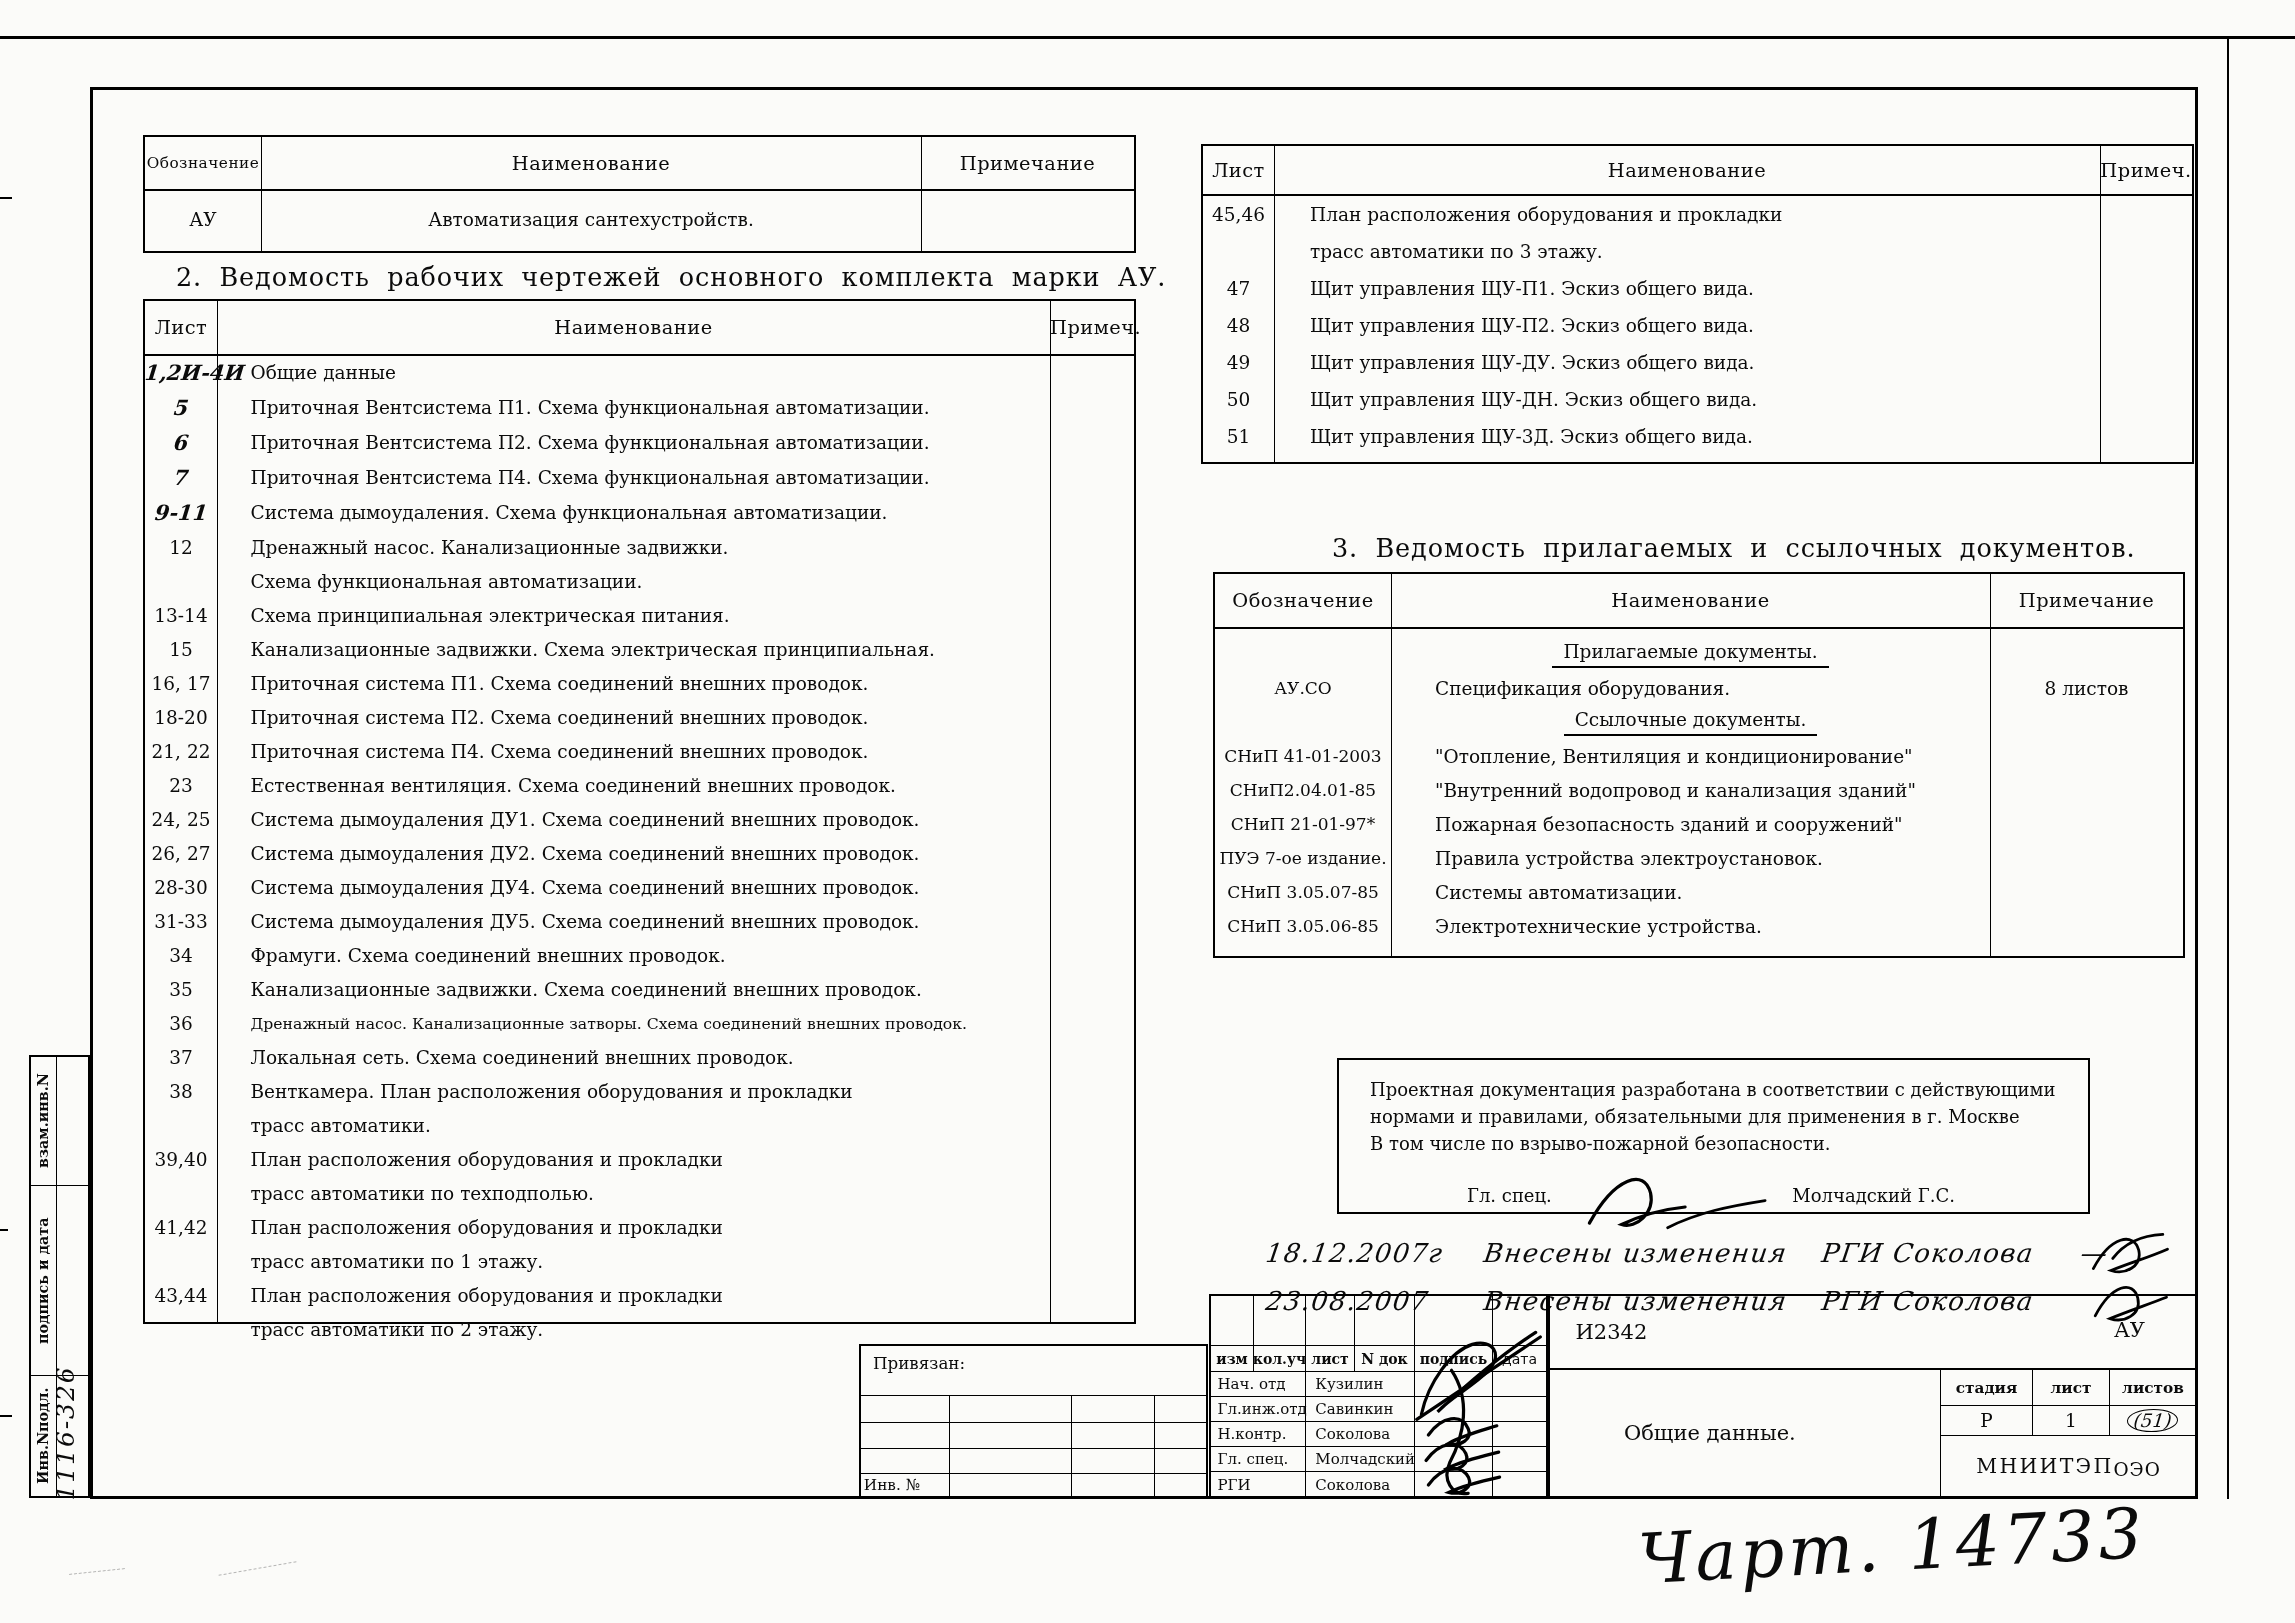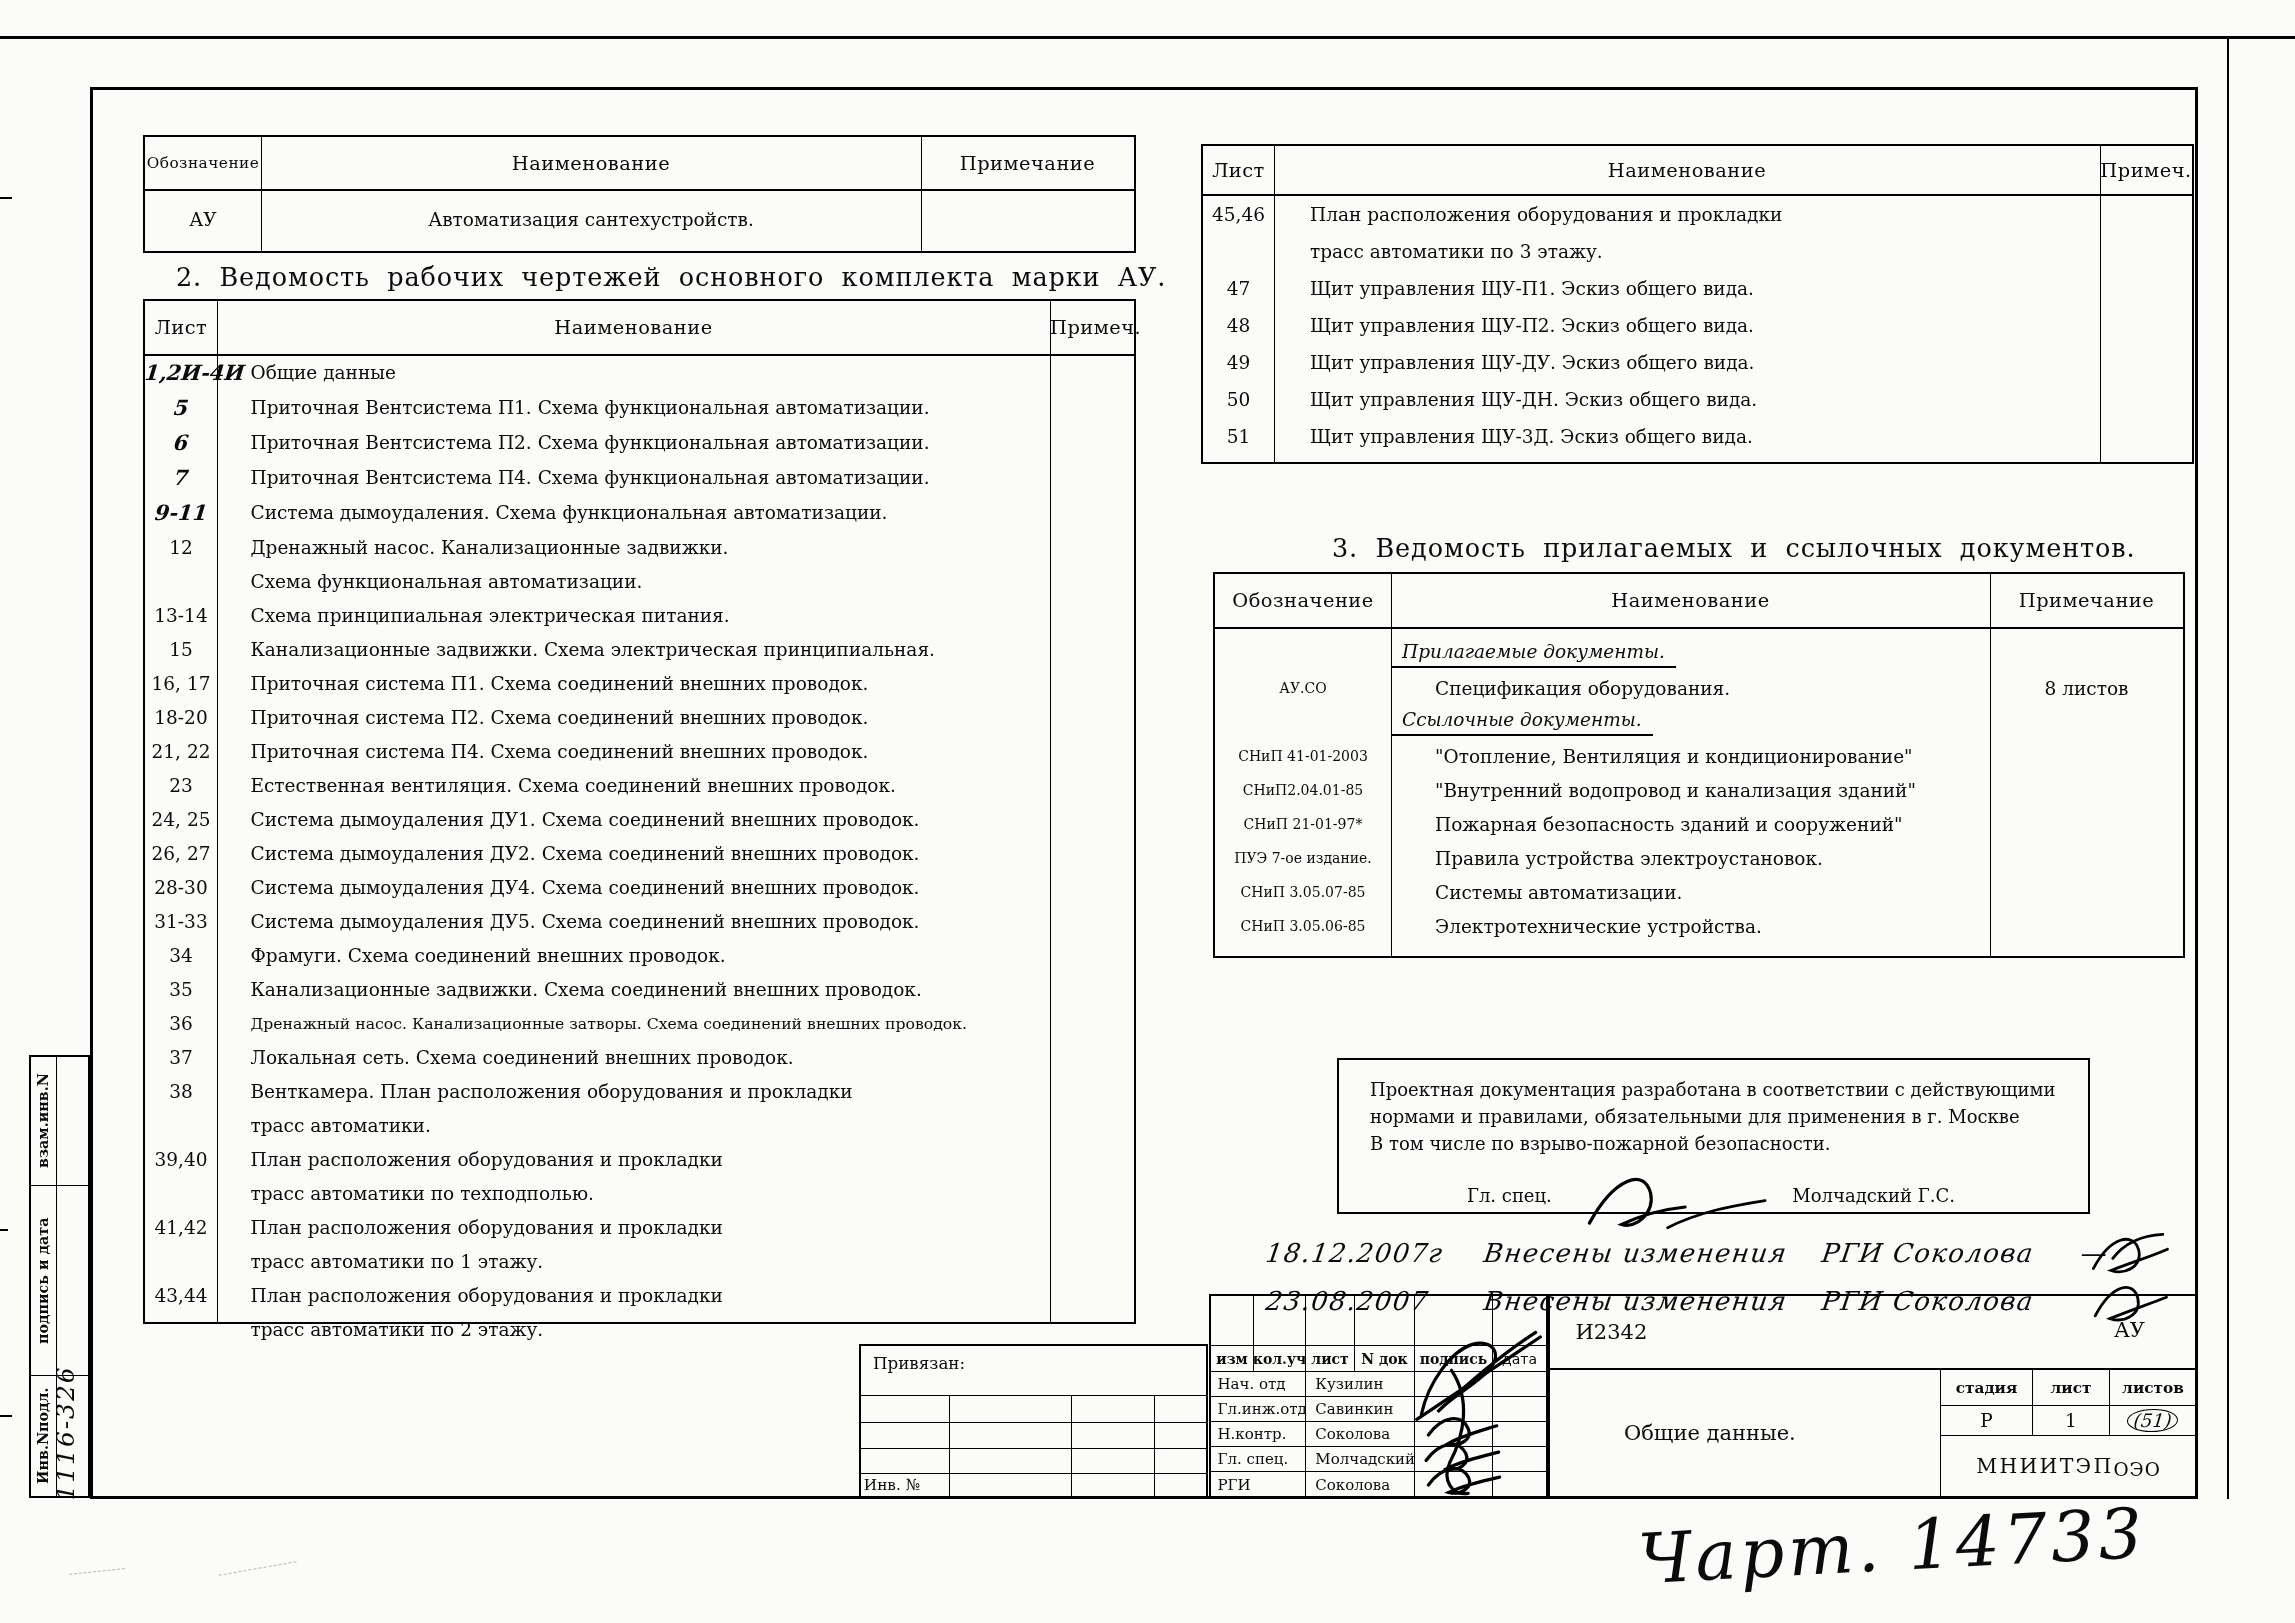--- a/index.html
+++ b/index.html
@@ -43,24 +43,24 @@
   
   #t2r{left:1201px;top:144px;width:993px;height:320px;}
   #t2r .hdr{grid-template-columns:71px 826px 1fr;height:50px;}
   #t2r .sheetcell,#t2r .nameline{line-height:37px;}
   #t2r .namecell{padding-left:28px;}
 
   
   #t3{left:1213px;top:572px;width:972px;height:386px;}
   #t3 .hdr{grid-template-columns:176px 599px 1fr;height:55px;}
   .t3row{display:grid;grid-template-columns:176px 599px 1fr;min-height:34px;align-items:center;font-size:18.5px;}
-  .t3-code{text-align:center;font-size:14px;white-space:nowrap;}
+  .t3-code{text-align:center;font-size:17px;white-space:nowrap;}
   .t3-name{padding-left:44px;white-space:nowrap;}
   .t3-note{text-align:center;}
-  .t3row.center-underline .t3-name{padding-left:0;font-style:italic;}
+  .t3row.center-underline .t3-name{padding-left:0;text-align:center;}
   .t3row.center-underline .t3-name .inner{display:inline-block;border-bottom:2.3px solid #000;padding:0 11px 3.7px;}
 
   
   #notebox{position:absolute;left:1337px;top:1058px;width:753px;height:156px;border:2.8px solid #000;
            padding:15.7px 0 0 31px;font-size:18px;}
   .nb-line{line-height:27px;white-space:nowrap;}
   .nb-sign{display:flex;align-items:center;margin-top:4.6px;}
   .nb-role{margin-left:97px;}
   .nb-name{margin-left:18.5px;white-space:nowrap;}
   .sig{overflow:visible;}

